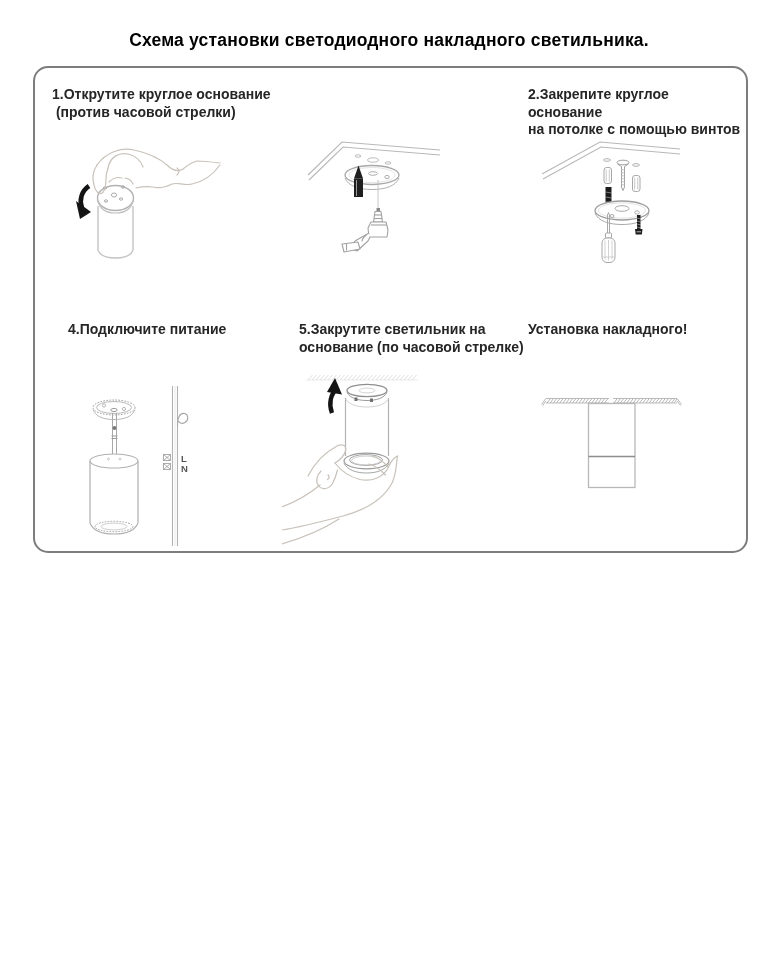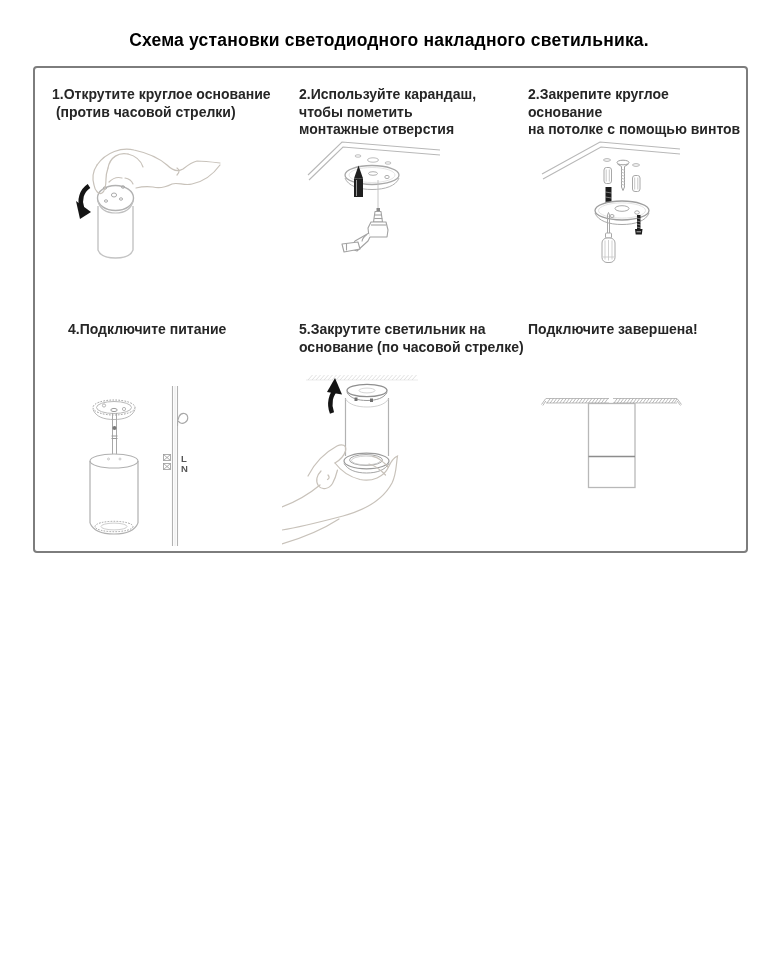--- a/index.html
+++ b/index.html
@@ -7,21 +7,21 @@
     position:relative;width:778px;height:859px;background:#ffffff;overflow:hidden;
     font-family:"Liberation Sans", sans-serif;
   }
   .title{
     position:absolute;top:30px;left:0;width:778px;margin:0;
     text-align:center;font-size:17.5px;font-weight:bold;color:#000;
     letter-spacing:.2px;
   }
   .panel-box{
     position:absolute;left:33px;top:66px;width:711px;height:483px;
-    border:2px solid #7d7d7d;border-radius:4px;background:#fff;
+    border:2px solid #7d7d7d;border-radius:15px;background:#fff;
   }
   .step-label{
     position:absolute;margin:0;font-size:14px;font-weight:bold;color:#262626;
     line-height:17.5px;white-space:pre-line;
   }
   .lbl-1{left:17px;top:18px;}
   .lbl-2{left:264px;top:18px;}
   .lbl-3{left:493px;top:18px;}
   .lbl-4{left:17px;top:253px;margin-left:16px;}
   .lbl-5{left:264px;top:253px;}
@@ -75,23 +75,20 @@
           <path d="M 47,27 C 43,33 42,40 44,47 C 45,53 49,57 52,55 C 55,53 56,47 56,41 C 56,37 57,33 58,30"></path>
           <path d="M 58,30 C 60,19 69,14 78,16"></path>
           <path d="M 78,16 C 86,18 91,23 93,29"></path>
           <path d="M 59,44 Q 65,38 72,40"></path>
           <path d="M 75,40 Q 81,41 83,46"></path>
           <path d="M 127,30 q 4,3 0,7"></path>
         </g>
       </svg>
     </div>
 
-    <p class="step-label lbl-2">2.Используйте карандаш,
-чтобы пометить
-монтажные отверстия</p>
     <div class="illus il-2">
       <svg width="220" height="162" viewBox="0 0 220 162">
 
         <g stroke="#b8b8b8" fill="none" stroke-width="1.1">
           <path d="M 8,37 L 42,4 L 140,12"></path>
           <path d="M 9,42 L 43,9 L 140,17"></path>
         </g>
 
         <g stroke="#b5b5b5" fill="none" stroke-width="0.9">
           <ellipse cx="58" cy="18" rx="3" ry="1.2"></ellipse>
@@ -264,21 +261,21 @@
           <path d="M 46,107 q 2.5,3 -0.5,4.5"></path>
           <path d="M 53,95 C 59,103 68,109 78,111.5 C 90,114 102,109 106.5,99 C 108.5,94.5 111,90 115.5,88 C 114,97 114.5,106 110,115 C 101,132 83,142 61,148 C 40,153.5 19,159 0,162"></path>
           <path d="M 106,99 C 101,93 96,89.5 90,88"></path>
           <path d="M 103.5,107 C 98,101 92.5,97.5 87,96"></path>
           <path d="M 0,139 C 13,134 26,127 38,117"></path>
           <path d="M 0,176 C 20,170 40,162 57,151"></path>
         </g>
       </svg>
     </div>
 
-    <p class="step-label lbl-6">Подключите завершена!</p>
+    <p class="step-label lbl-6">Установка накладного!</p>
     <div class="illus il-6">
       <svg width="220" height="142" viewBox="0 0 220 142">
         <g>
           <path d="M 18,20.5 L 81,20.5 M 85,20.5 L 149,20.5" stroke="#b5b5b5" stroke-width="0.9" fill="none"></path>
           <path d="M 18,25 L 81,25 M 85,25 L 149,25" stroke="#b5b5b5" stroke-width="0.9" fill="none"></path>
           <g stroke="#9a9a9a" stroke-width="0.7">
             <path d="M 19,25 l 3.2,-4.4 M 22.2,25 l 3.2,-4.4 M 25.4,25 l 3.2,-4.4 M 28.6,25 l 3.2,-4.4 M 31.8,25 l 3.2,-4.4 M 35,25 l 3.2,-4.4 M 38.2,25 l 3.2,-4.4 M 41.4,25 l 3.2,-4.4 M 44.6,25 l 3.2,-4.4 M 47.8,25 l 3.2,-4.4 M 51,25 l 3.2,-4.4 M 54.2,25 l 3.2,-4.4 M 57.4,25 l 3.2,-4.4 M 60.6,25 l 3.2,-4.4 M 63.8,25 l 3.2,-4.4 M 67,25 l 3.2,-4.4 M 70.2,25 l 3.2,-4.4 M 73.4,25 l 3.2,-4.4 M 76.6,25 l 3.2,-4.4"></path>
             <path d="M 86,25 l 3.2,-4.4 M 89.2,25 l 3.2,-4.4 M 92.4,25 l 3.2,-4.4 M 95.6,25 l 3.2,-4.4 M 98.8,25 l 3.2,-4.4 M 102,25 l 3.2,-4.4 M 105.2,25 l 3.2,-4.4 M 108.4,25 l 3.2,-4.4 M 111.6,25 l 3.2,-4.4 M 114.8,25 l 3.2,-4.4 M 118,25 l 3.2,-4.4 M 121.2,25 l 3.2,-4.4 M 124.4,25 l 3.2,-4.4 M 127.6,25 l 3.2,-4.4 M 130.8,25 l 3.2,-4.4 M 134,25 l 3.2,-4.4 M 137.2,25 l 3.2,-4.4 M 140.4,25 l 3.2,-4.4 M 143.6,25 l 3.2,-4.4 M 146.4,24.6 l 2.6,-3.6"></path>
             <path d="M 17.8,20.5 L 13.5,26.5 M 17.8,23 L 14.8,27.5"></path>
             <path d="M 149,20.5 L 153.5,26.5 M 149,23 L 152.5,27.5"></path>

